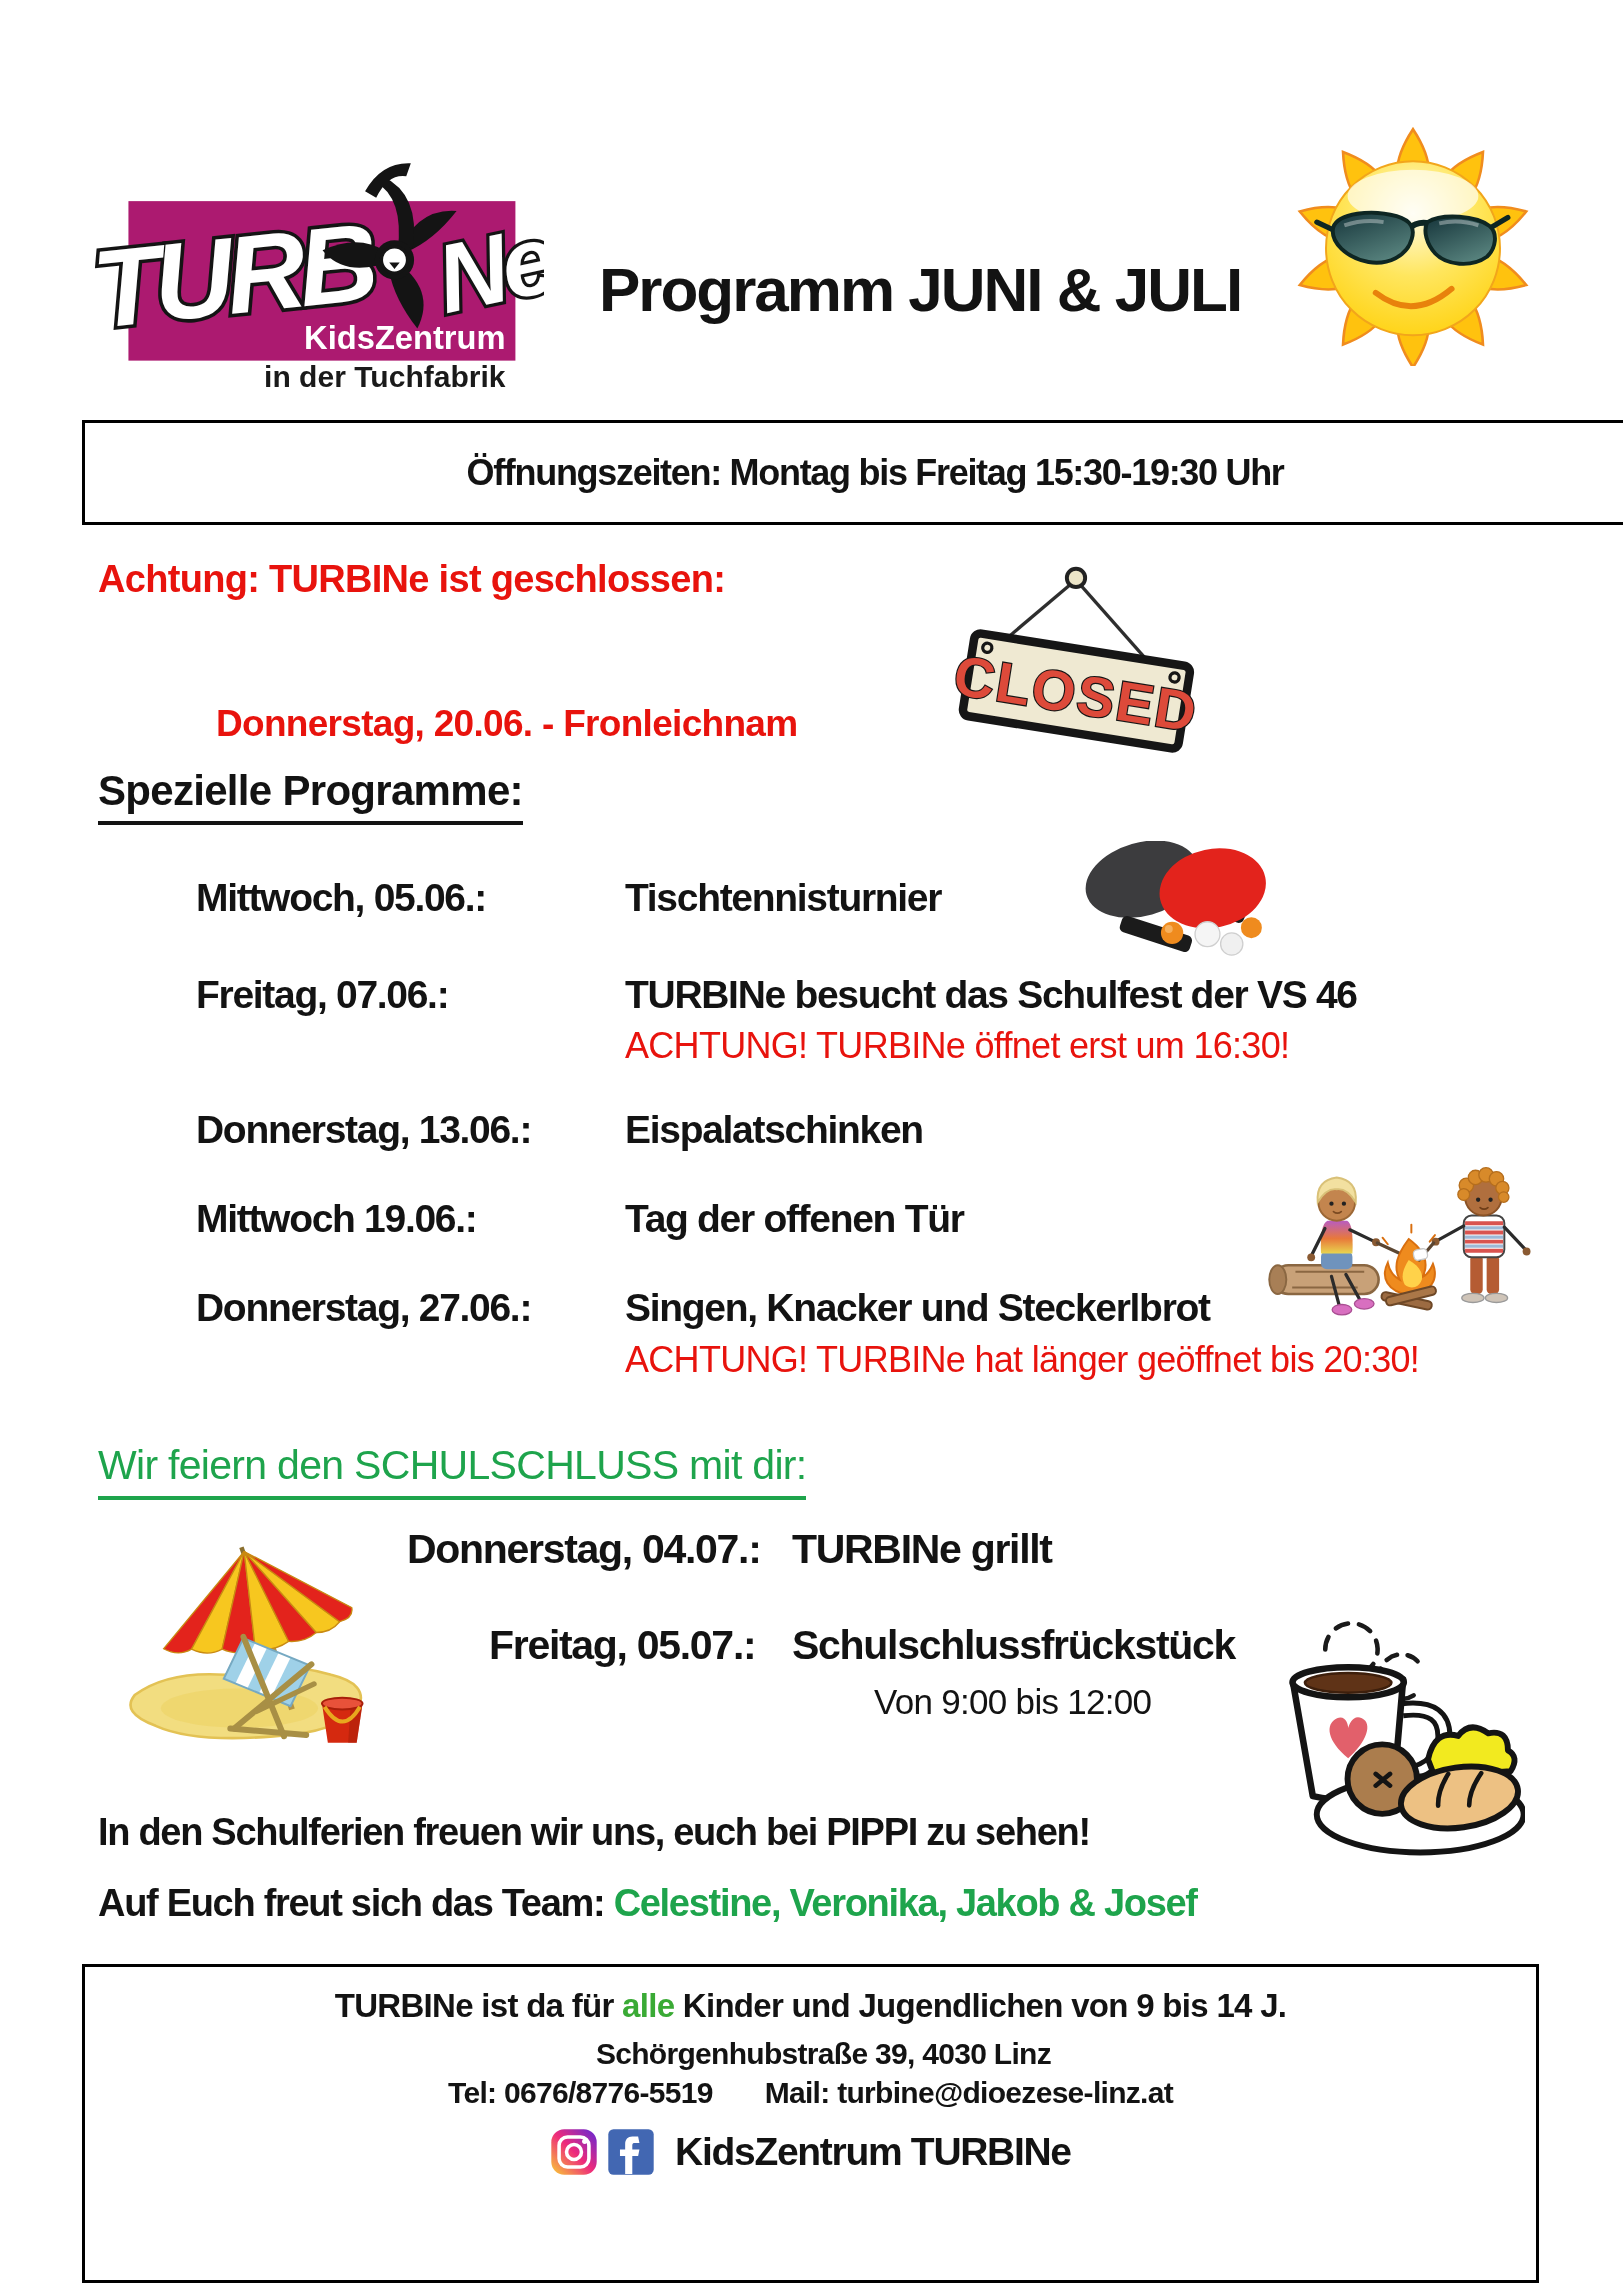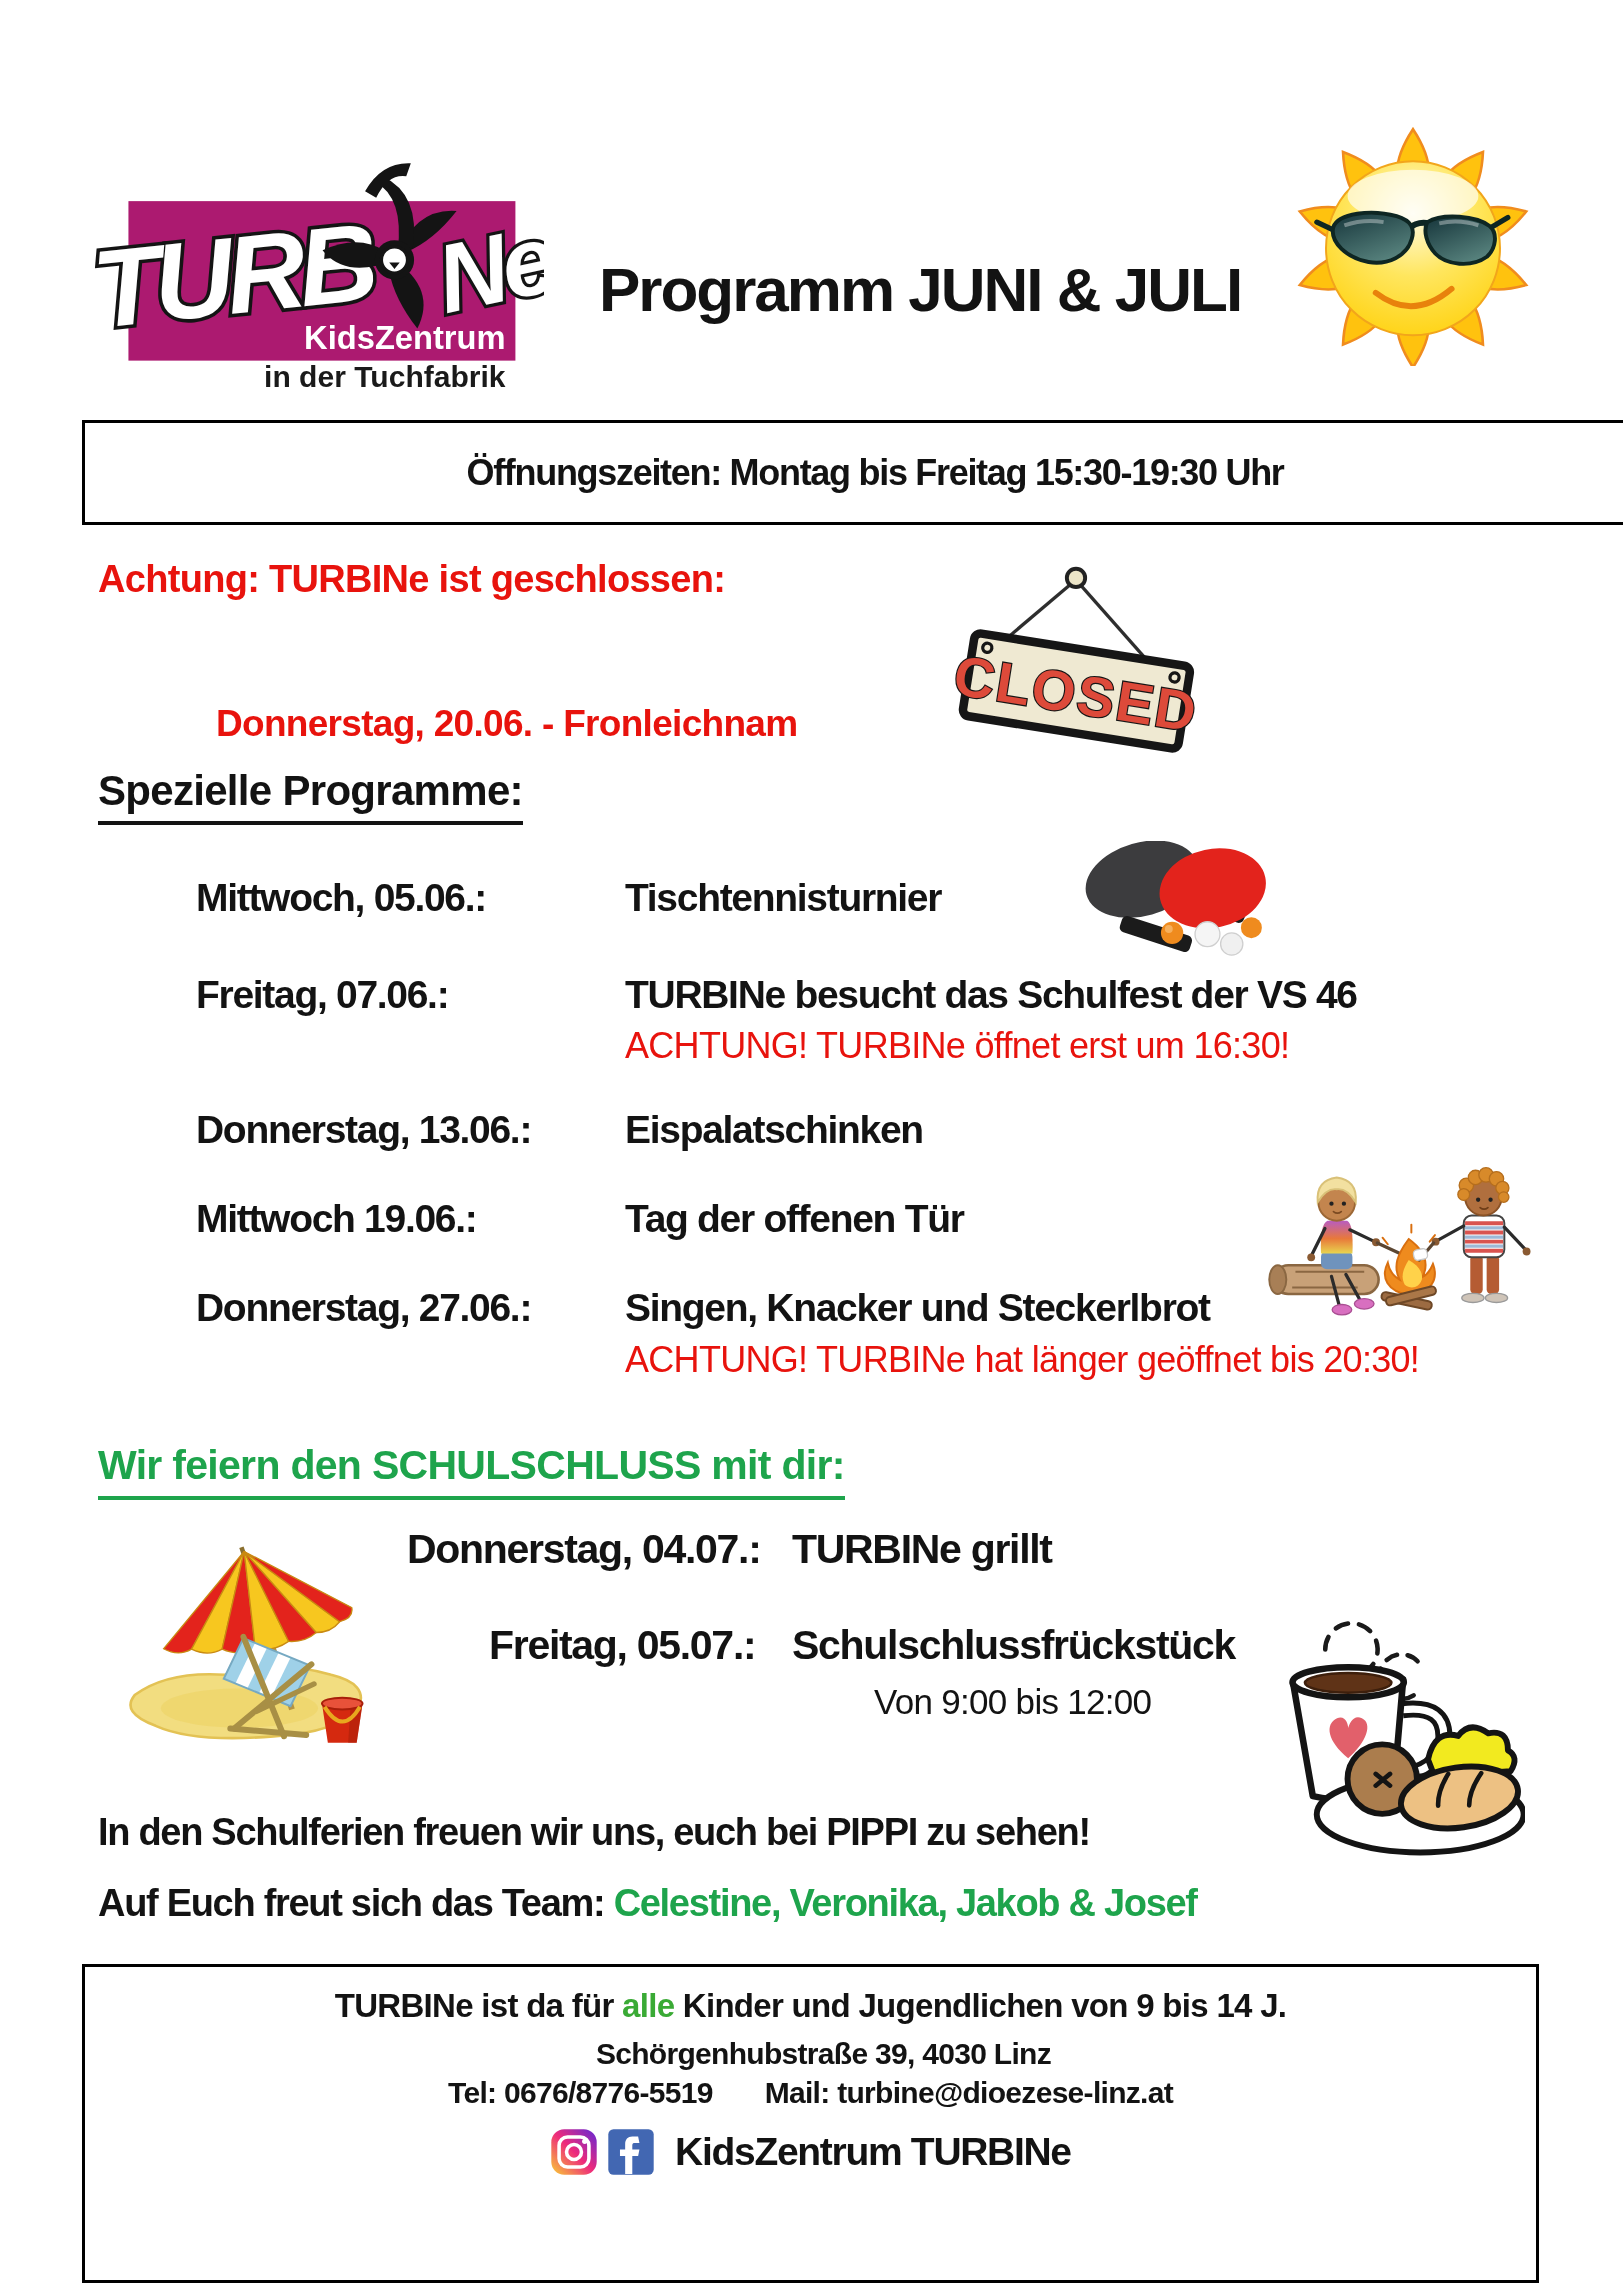--- a/index.html
+++ b/index.html
@@ -28,21 +28,21 @@
   .special-heading{
     left:98px;top:767px;font-size:42px;font-weight:bold;letter-spacing:-0.7px;
     border-bottom:4.6px solid var(--ink);padding-bottom:5.9px;white-space:nowrap;
   }
   .sched-date{left:196px;font-size:39px;font-weight:bold;letter-spacing:-1.3px;white-space:nowrap;}
   .sched-event{left:625px;font-size:39px;font-weight:bold;letter-spacing:-1.3px;white-space:nowrap;}
   .sched-note{left:625px;font-size:36px;color:var(--red);letter-spacing:-0.7px;white-space:nowrap;}
   .r0{top:876px;} .r1{top:973px;} .n0{top:1025px;}
   .r2{top:1108px;} .r3{top:1197px;} .r4{top:1286px;} .n1{top:1339px;}
   .green-heading{
-    left:98px;top:1442px;font-size:41px;font-weight:bold;color:var(--green);
+    left:98px;top:1442px;font-size:41px;font-weight:normal;color:var(--green);
     border-bottom:4.6px solid var(--green);padding-bottom:6.5px;letter-spacing:-0.7px;white-space:nowrap;
   }
   .ss-date-0{left:407px;top:1526px;font-size:41px;font-weight:bold;letter-spacing:-1.3px;white-space:nowrap;}
   .ss-event-0{left:792px;top:1526px;font-size:41px;font-weight:bold;letter-spacing:-1.3px;white-space:nowrap;}
   .ss-date-1{left:489px;top:1622px;font-size:41px;font-weight:bold;letter-spacing:-1.3px;white-space:nowrap;}
   .ss-event-1{left:792px;top:1622px;font-size:41px;font-weight:bold;letter-spacing:-1.3px;white-space:nowrap;}
   .ss-time{left:874px;top:1682px;font-size:35px;letter-spacing:-0.7px;white-space:nowrap;}
   .outro-1{left:98px;top:1811px;font-size:38px;font-weight:bold;letter-spacing:-1.3px;white-space:nowrap;}
   .outro-2{left:98px;top:1882px;font-size:38px;font-weight:bold;letter-spacing:-1.3px;white-space:nowrap;}
   .outro-2 .team{color:var(--green);}

